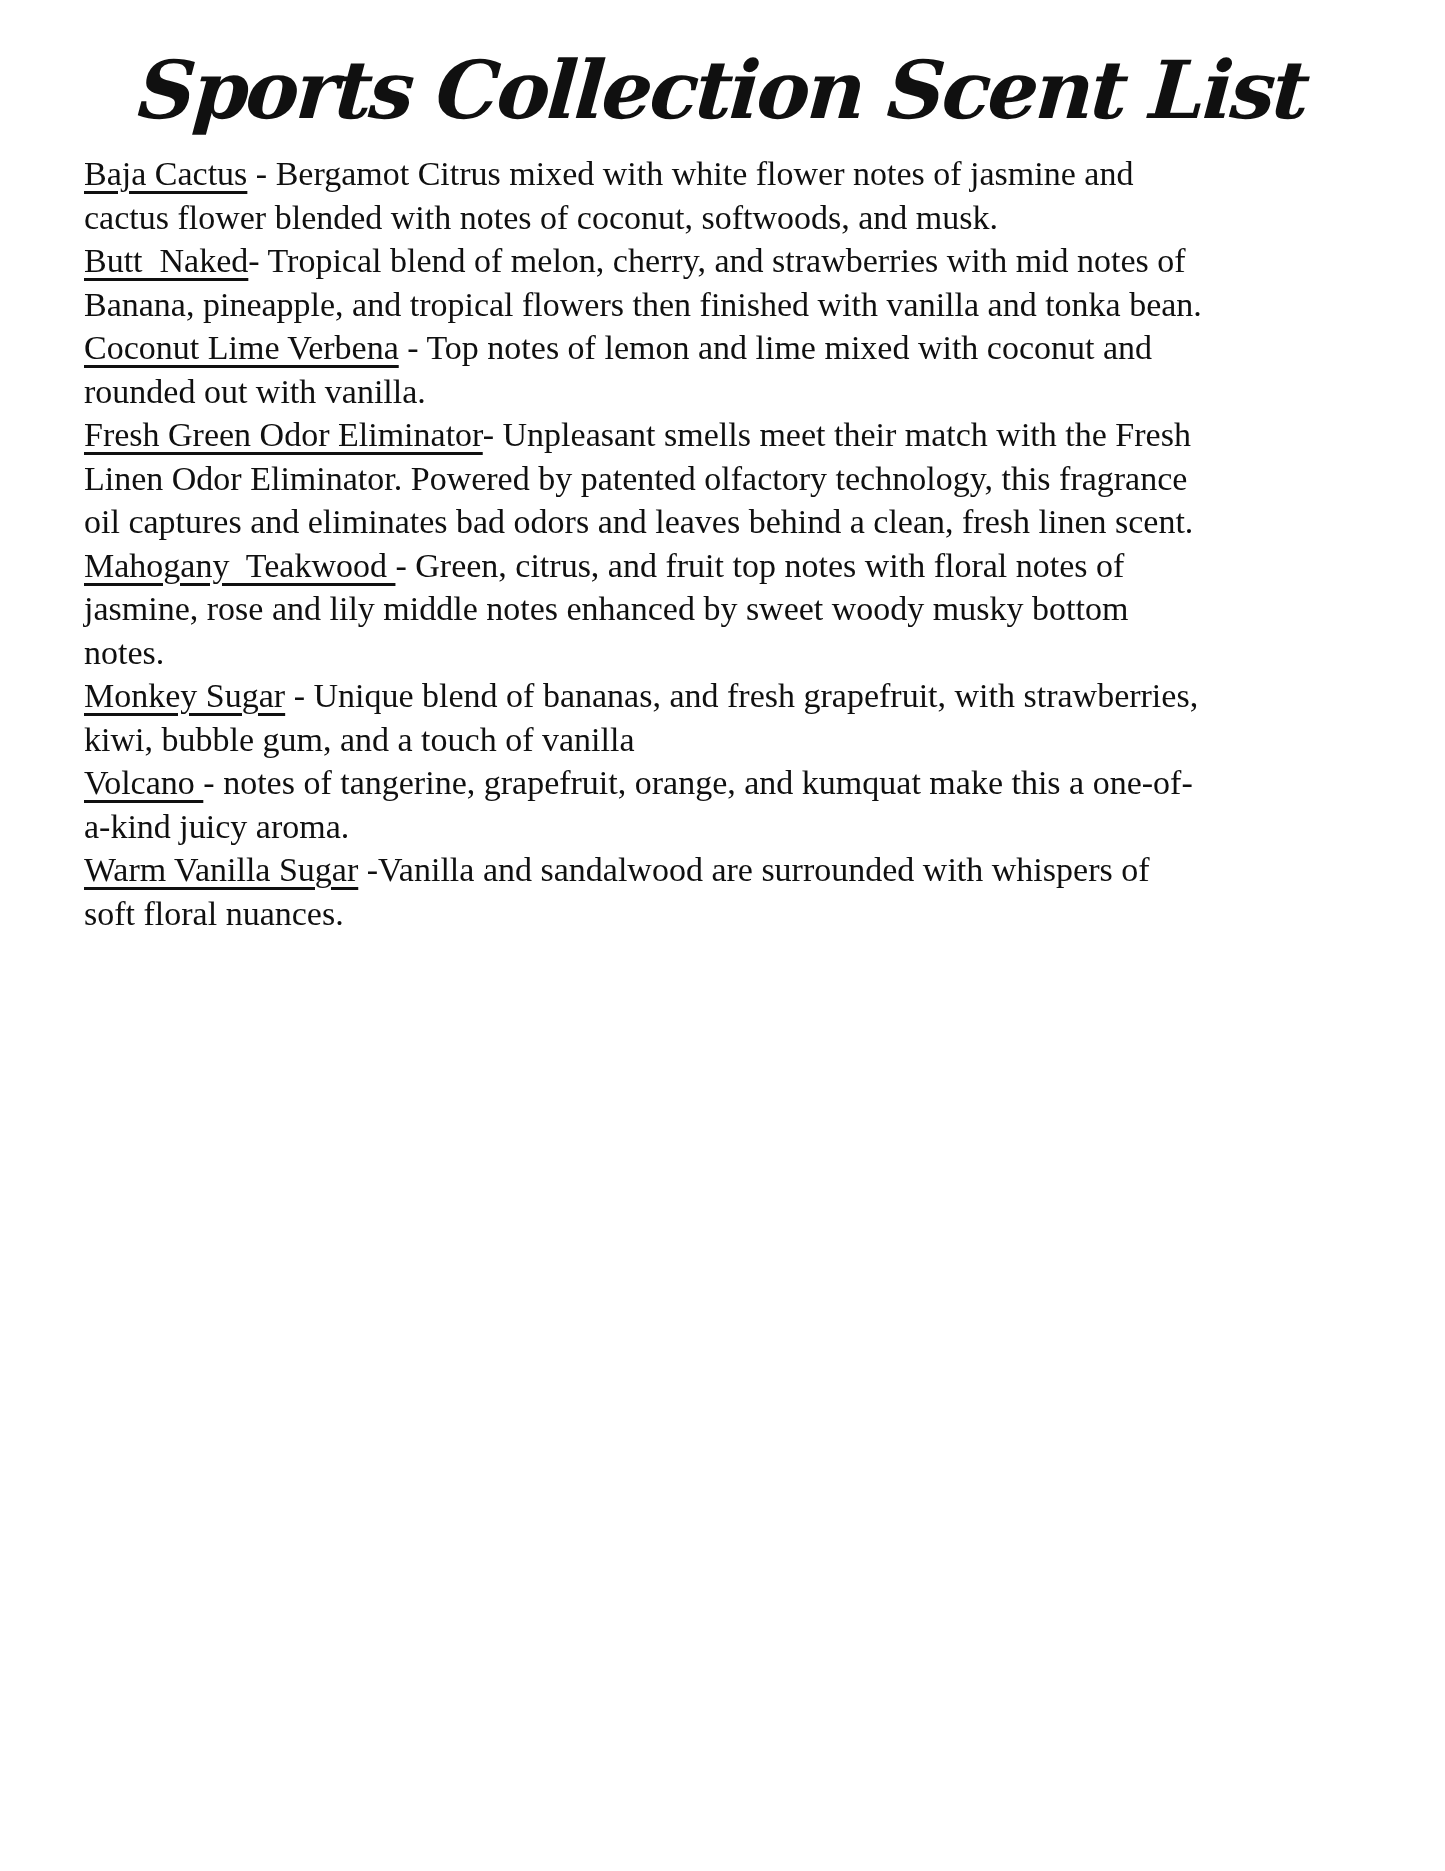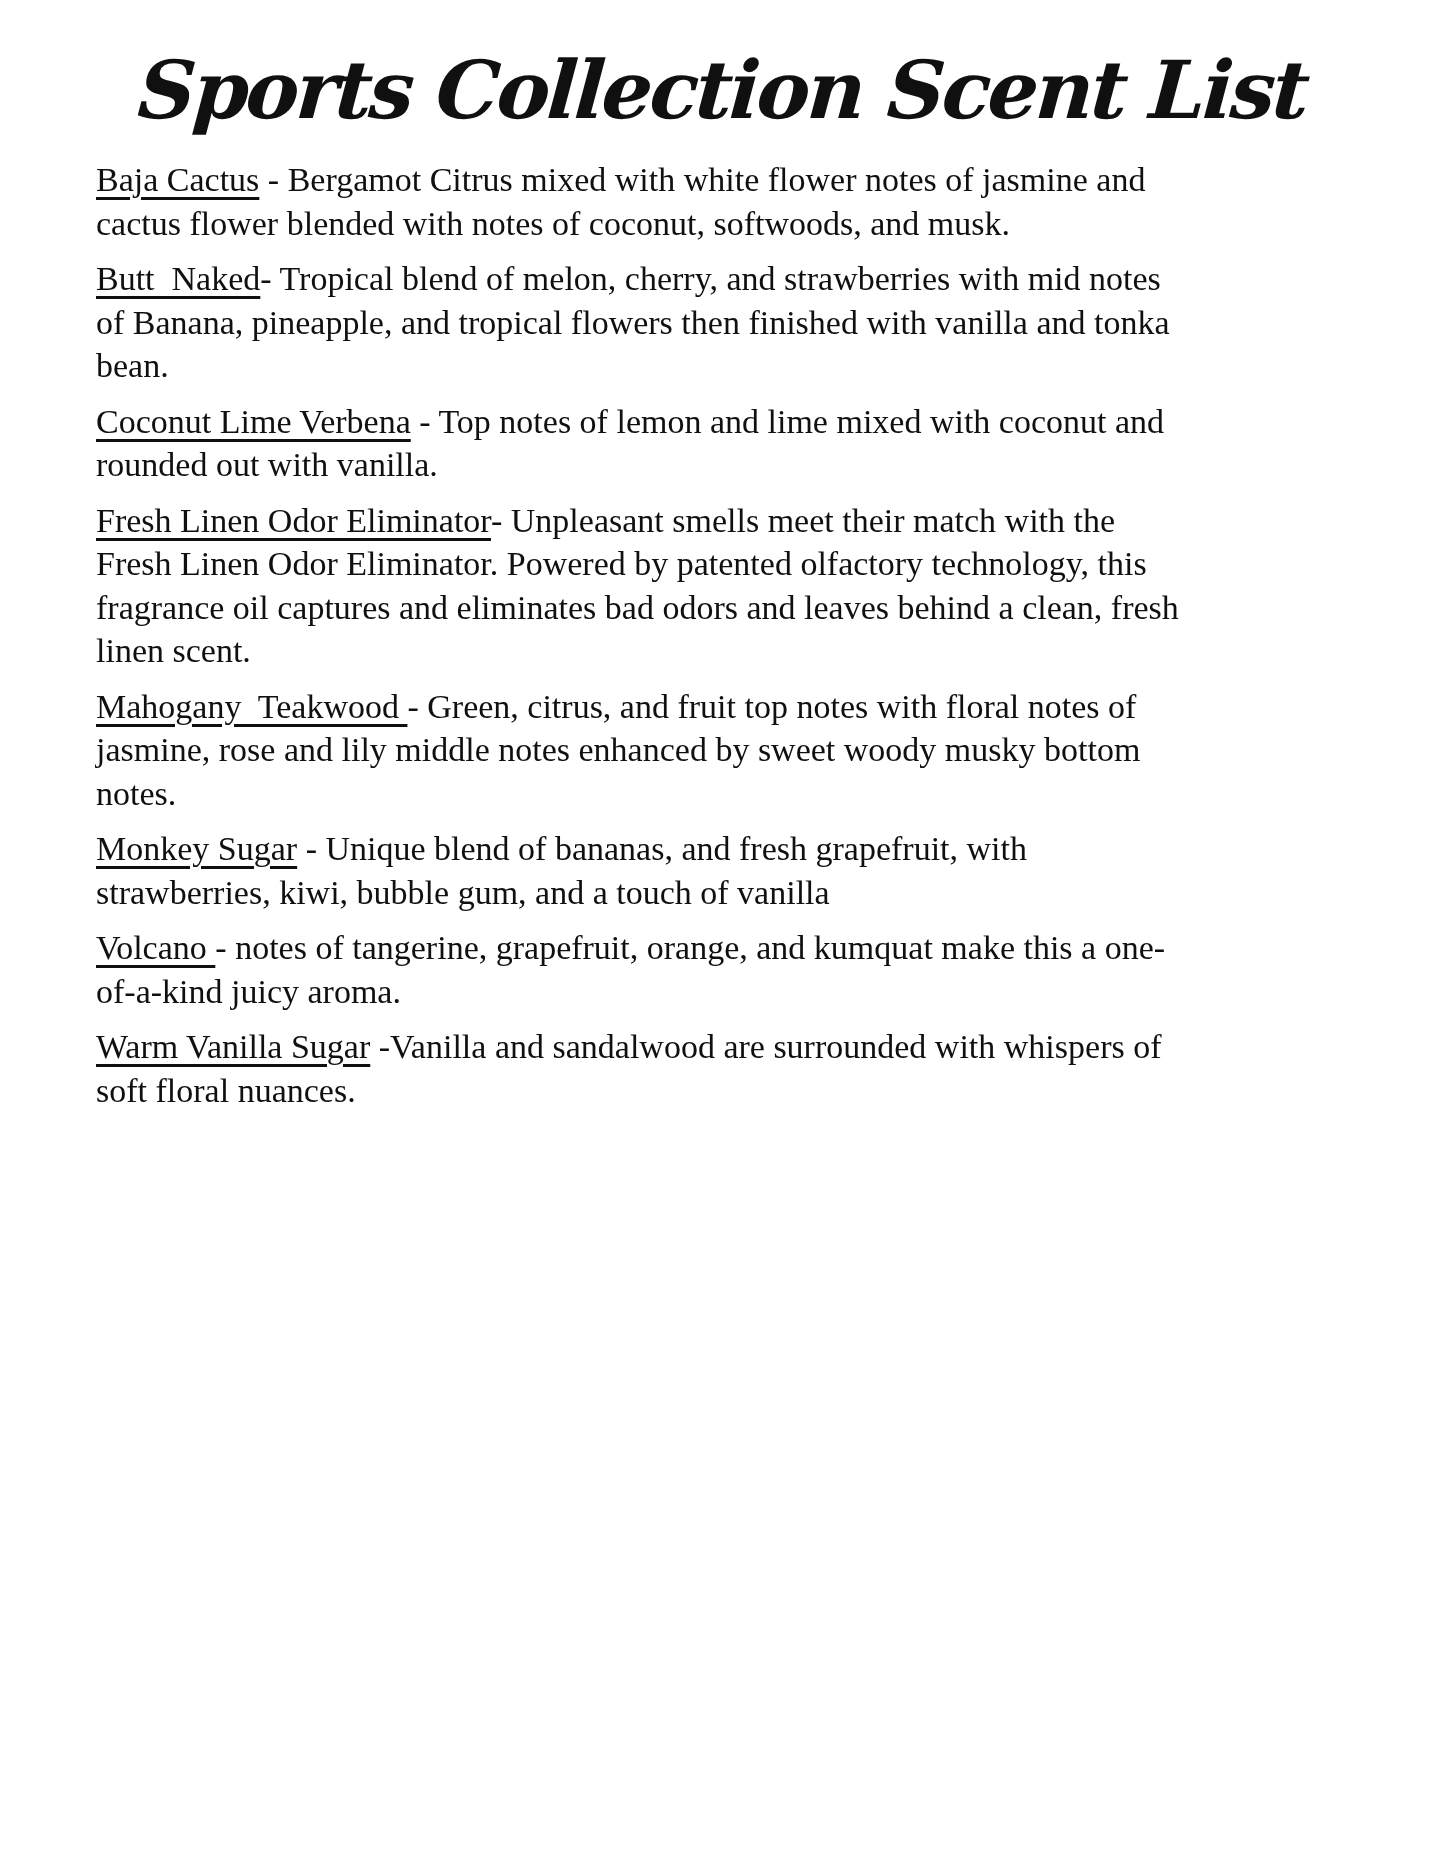--- a/index.html
+++ b/index.html
@@ -26,21 +26,21 @@
     line-height: 112px;
     letter-spacing: -3px;
     transform: skewX(-4deg);
     white-space: nowrap;
   }
   .scent-list {
     margin-left: 84px;
     width: 1120px;
   }
   p.scent {
-    margin: 12px;
+    margin: 0;
     font-size: 34px;
     line-height: 43.5px;
     font-weight: 400;
   }
   .scent-name {
     text-decoration: underline;
     text-decoration-thickness: 3px;
     text-underline-offset: 6px;
     white-space: pre-wrap;
   }
@@ -58,21 +58,21 @@
   <h1 class="doc-title">Sports Collection Scent List</h1>
 
   <div class="scent-list">
   <p class="scent"><span class="scent-name">Baja Cactus</span><span class="scent-sep"> - </span><span class="scent-desc">Bergamot Citrus mixed with white flower notes of jasmine and cactus flower blended with notes of coconut, softwoods, and musk.</span></p>
 
   <p class="scent"><span class="scent-name">Butt  Naked</span><span class="scent-sep">- </span><span class="scent-desc">Tropical blend of melon, cherry, and strawberries with mid notes of Banana, pineapple, and tropical flowers then finished with vanilla and tonka bean.</span></p>
 
   <p class="scent"><span class="scent-name">Coconut Lime Verbena</span><span class="scent-sep"> - </span><span class="scent-desc">Top notes of lemon and lime mixed with coconut and rounded out with vanilla.</span></p>
 
 
-  <p class="scent"><span class="scent-name">Fresh Linen Odor Eliminator</span><span class="scent-sep">- </span><span class="scent-desc">Unpleasant smells meet their match with the Fresh Linen Odor Eliminator. Powered by patented olfactory technology, this fragrance oil captures and eliminates bad odors and leaves behind a clean, fresh linen scent.</span></p>
+  <p class="scent"><span class="scent-name">Fresh Green Odor Eliminator</span><span class="scent-sep">- </span><span class="scent-desc">Unpleasant smells meet their match with the Fresh Linen Odor Eliminator. Powered by patented olfactory technology, this fragrance oil captures and eliminates bad odors and leaves behind a clean, fresh linen scent.</span></p>
 
   <p class="scent"><span class="scent-name">Mahogany  Teakwood </span><span class="scent-sep">- </span><span class="scent-desc">Green, citrus, and fruit top notes with floral notes of jasmine, rose and lily middle notes enhanced by sweet woody musky bottom notes.</span></p>
 
   <p class="scent"><span class="scent-name">Monkey Sugar</span><span class="scent-sep"> - </span><span class="scent-desc">Unique blend of bananas, and fresh grapefruit, with strawberries, kiwi, bubble gum, and a touch of vanilla</span></p>
 
 
   <p class="scent"><span class="scent-name">Volcano </span><span class="scent-sep">- </span><span class="scent-desc">notes of tangerine, grapefruit, orange, and kumquat make this a one-of-a-kind juicy aroma.</span></p>
 
   <p class="scent"><span class="scent-name">Warm Vanilla Sugar</span><span class="scent-sep"> -</span><span class="scent-desc">Vanilla and sandalwood are surrounded with whispers of soft floral nuances.</span></p>
 </div>

